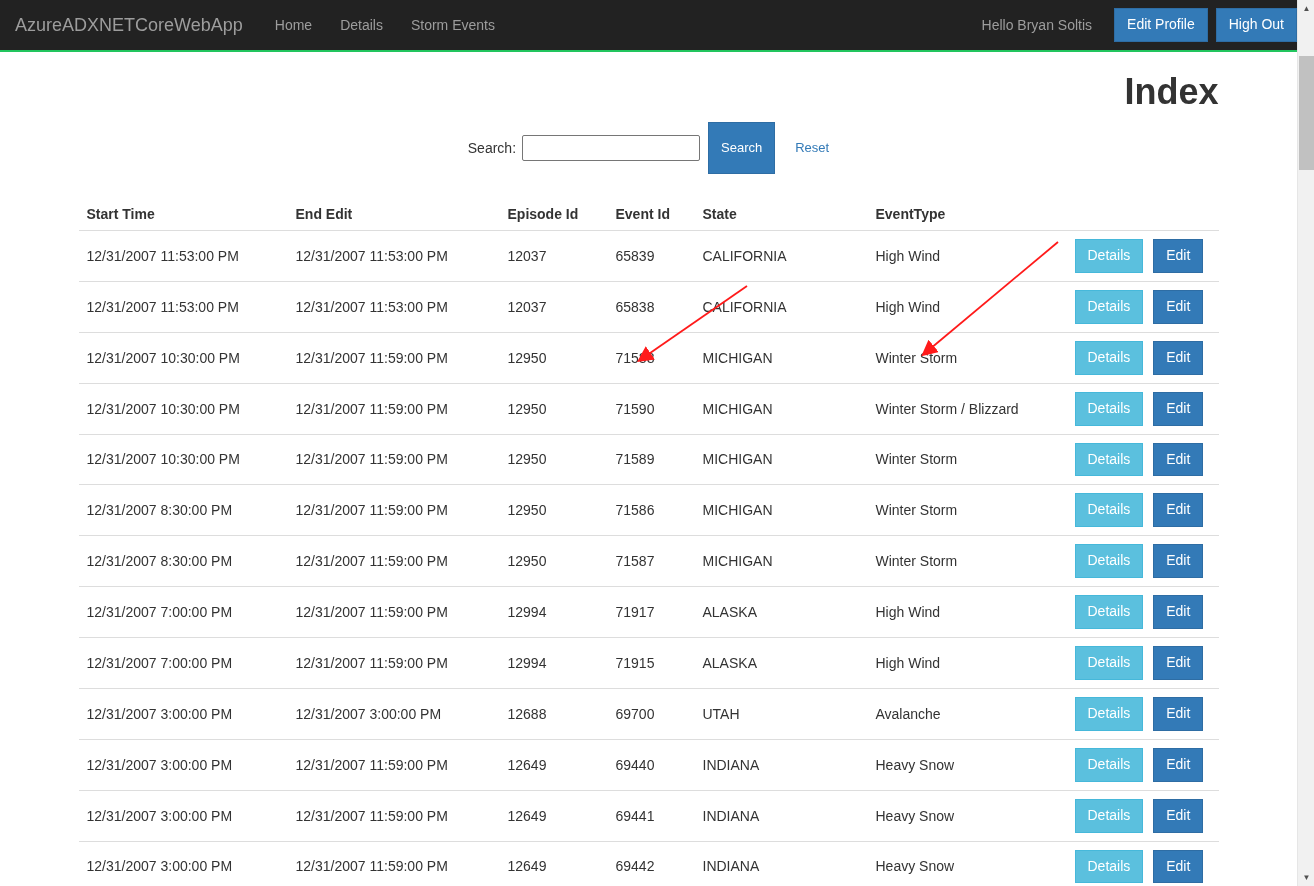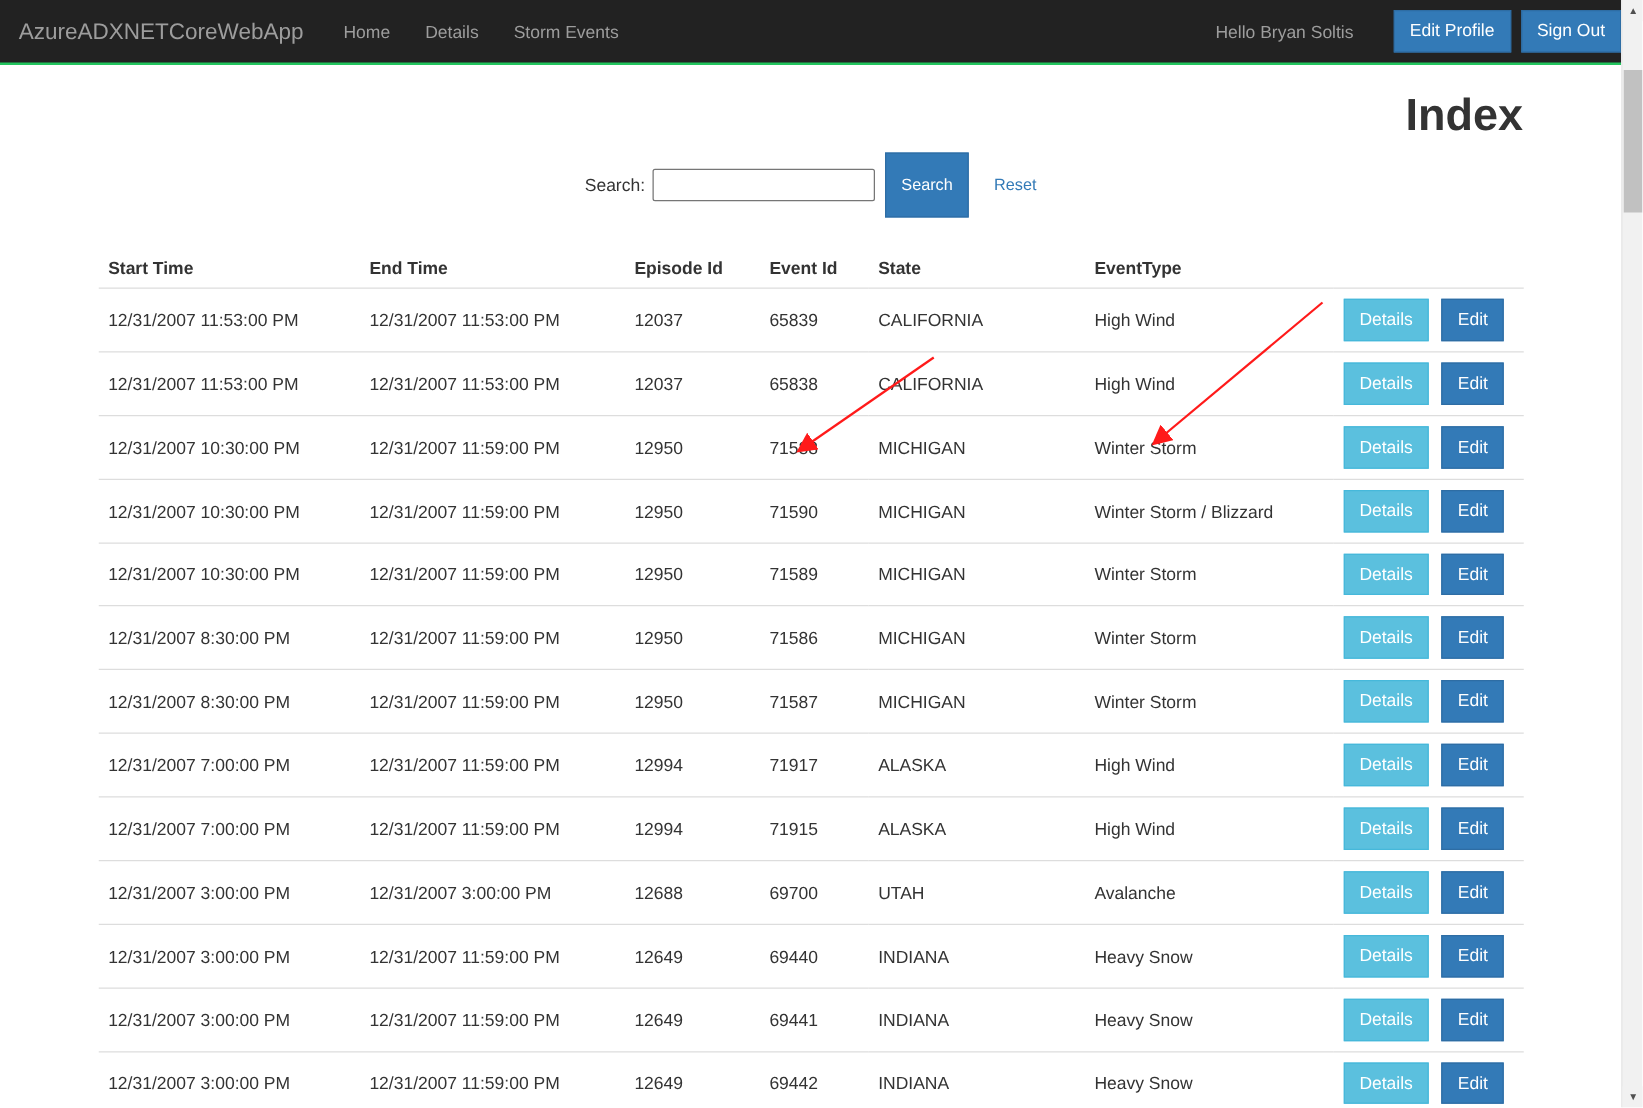--- a/index.html
+++ b/index.html
@@ -43,21 +43,21 @@
     padding: 15px 14px;
     font-size: 14px;
     white-space: nowrap;
   }
   .nav-right {
     margin-left: auto;
     margin-right: -15px;
     display: flex;
     align-items: center;
   }
-  .greeting { color: #9d9d9d; margin-right: 24px; white-space: nowrap; }
+  .greeting { color: #9d9d9d; margin-right: 14px; white-space: nowrap; }
 
   .btn {
     display: inline-block;
     padding: 6px 12px;
     font-size: 14px;
     line-height: 1.42;
     border-radius: 0;
     border: 1px solid transparent;
     color: #fff;
     text-decoration: none;
@@ -184,21 +184,21 @@
     <div class="container nav-flex">
       <a href="#" class="brand">AzureADXNETCoreWebApp</a>
       <div class="nav-links">
         <a href="#" class="nav-link">Home</a>
         <a href="#" class="nav-link">Details</a>
         <a href="#" class="nav-link">Storm Events</a>
       </div>
       <div class="nav-right">
         <span class="greeting">Hello Bryan Soltis</span>
         <button class="btn btn-primary">Edit Profile</button>
-        <button class="btn btn-primary">Sign Out</button>
+        <button class="btn btn-primary">High Out</button>
       </div>
     </div>
   </nav>
 
   <main class="container">
     <h1 class="page-title">Index</h1>
 
     <div class="search-row">
       <span class="search-label">Search:</span>
       <input type="text" class="search-input" value="" style="">
@@ -212,21 +212,21 @@
           <col class="c2">
           <col class="c3">
           <col class="c4">
           <col class="c5">
           <col class="c6">
           <col class="c7">
       </colgroup>
       <thead>
         <tr>
           <th>Start Time</th>
-          <th>End Time</th>
+          <th>End Edit</th>
           <th>Episode Id</th>
           <th>Event Id</th>
           <th>State</th>
           <th>EventType</th>
           <th></th>
         </tr>
       </thead>
       <tbody id="table-body">
           <tr>
     <td>12/31/2007 11:53:00 PM</td>

